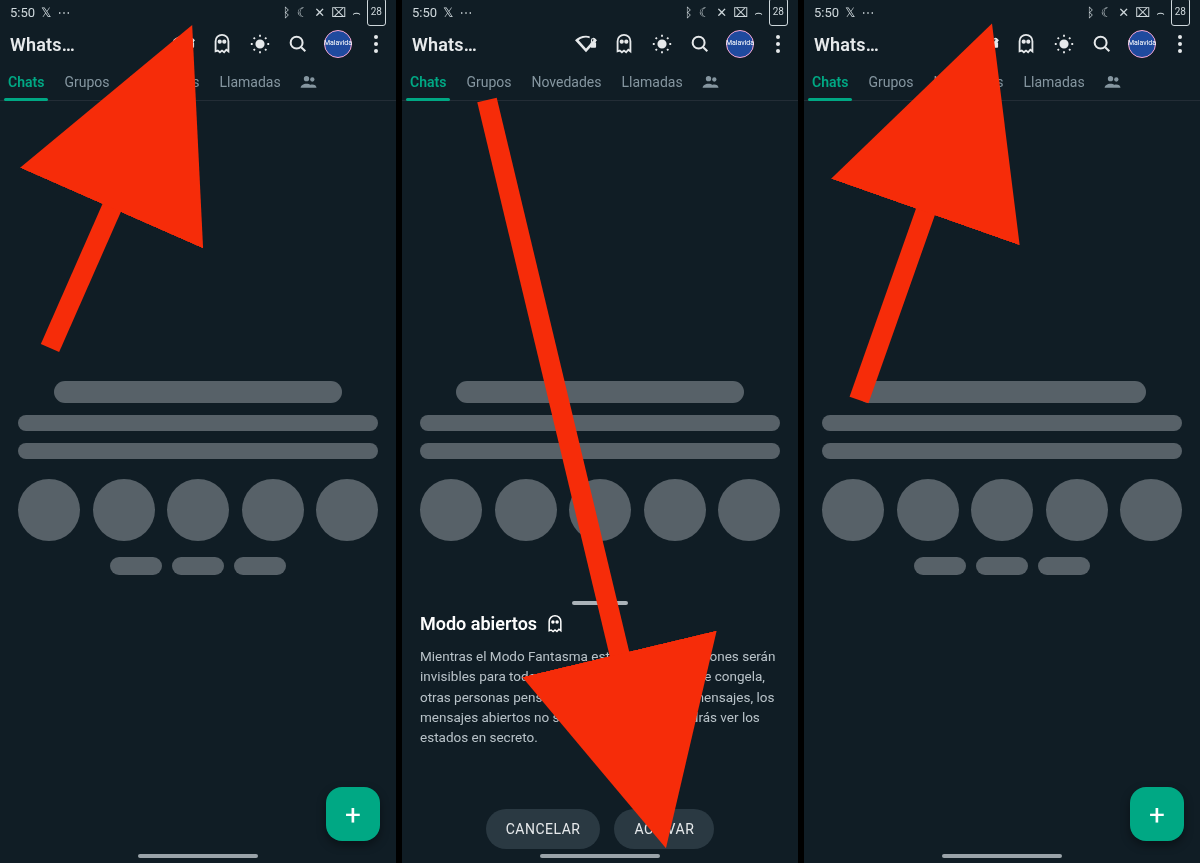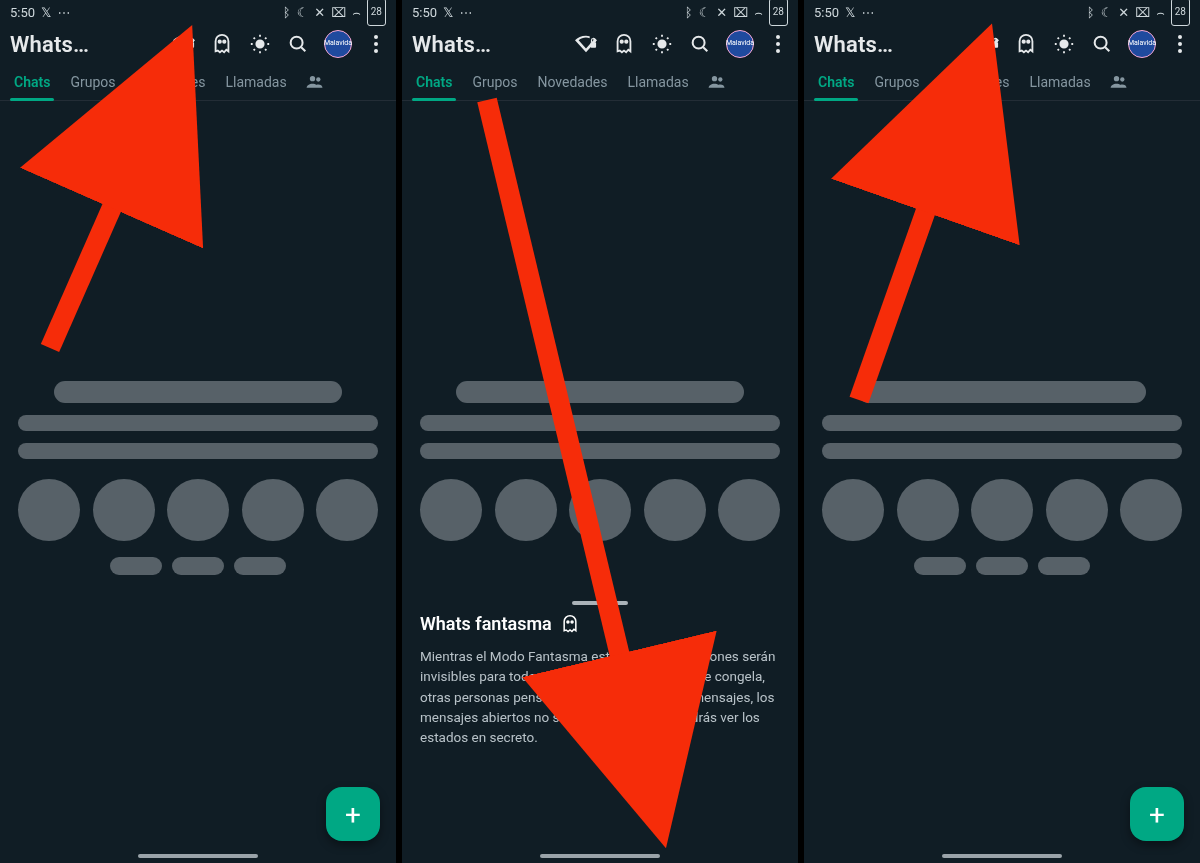--- a/index.html
+++ b/index.html
@@ -53,21 +53,21 @@
   }
   
   .header {
     display: flex;
     align-items: center;
     justify-content: space-between;
     padding: 8px 10px 6px;
     color: #e6e9eb;
   }
   .header-title {
-    font-size: 22px;
+    font-size: 18px;
     font-weight: 600;
     letter-spacing: 0.2px;
     flex: 0 0 auto;
     max-width: 88px;
     overflow: hidden;
     white-space: nowrap;
     text-overflow: ellipsis;
   }
   .header-icons {
     display: flex;
@@ -101,21 +101,21 @@
     display: flex;
     flex-direction: column;
     align-items: center;
     gap: 3px;
   }
   .dots span { width: 4px; height: 4px; background: #e6e9eb; border-radius: 50%; }
   
   .tabs {
     display: flex;
     align-items: flex-end;
-    padding: 0 6px;
+    padding: 0 0;
     gap: 4px;
     color: #8596a0;
     font-size: 14px;
     border-bottom: 1px solid #232d36;
   }
   .tab {
     padding: 10px 8px 10px;
     position: relative;
     white-space: nowrap;
   }
@@ -439,28 +439,32 @@
           <div class="ph-circle"></div>
           <div class="ph-circle"></div>
           <div class="ph-circle"></div>
           <div class="ph-circle"></div>
         </div>
       </div>
 
       <div class="sheet">
         <div class="sheet-handle"></div>
         <div class="sheet-title">
-          <span>Whats fantasma</span>
+          <span>Modo abiertos</span>
           <svg width="20" height="20" viewBox="0 0 24 24" fill="none" stroke="#fff" stroke-width="1.8">
               <path d="M5 20V9a7 7 0 0114 0v11l-2.3-1.8L14.3 21l-2.3-1.8L9.7 21l-2.3-1.8L5 20z"></path>
               <circle cx="9.5" cy="9.5" r="1.2" fill="#fff"></circle>
               <circle cx="14.5" cy="9.5" r="1.2" fill="#fff"></circle>
             </svg>
         </div>
         <div class="sheet-body">Mientras el Modo Fantasma esté activo, tus acciones serán invisibles para todos. La última vez que vistas se congela, otras personas pensarán que no recibiste los mensajes, los mensajes abiertos no se volverán azules y podrás ver los estados en secreto.</div>
+        <div class="sheet-actions">
+          <div class="sheet-btn">CANCELAR</div>
+          <div class="sheet-btn">ACTIVAR</div>
+        </div>
       </div>
       <div class="home-indicator"></div>
     </div>
 
     <svg class="arrow-svg" style="left:0;top:0;" width="400" height="860">
       <defs>
           <marker id="ah2" markerWidth="10" markerHeight="10" refX="7" refY="5" orient="auto">
             <polygon points="0,0 10,5 0,10" fill="#f62c09"></polygon>
           </marker>
         </defs>

